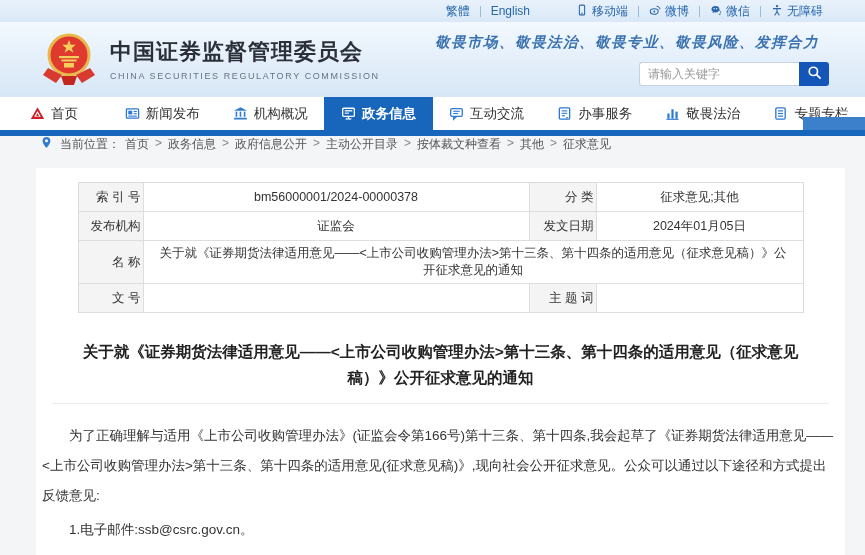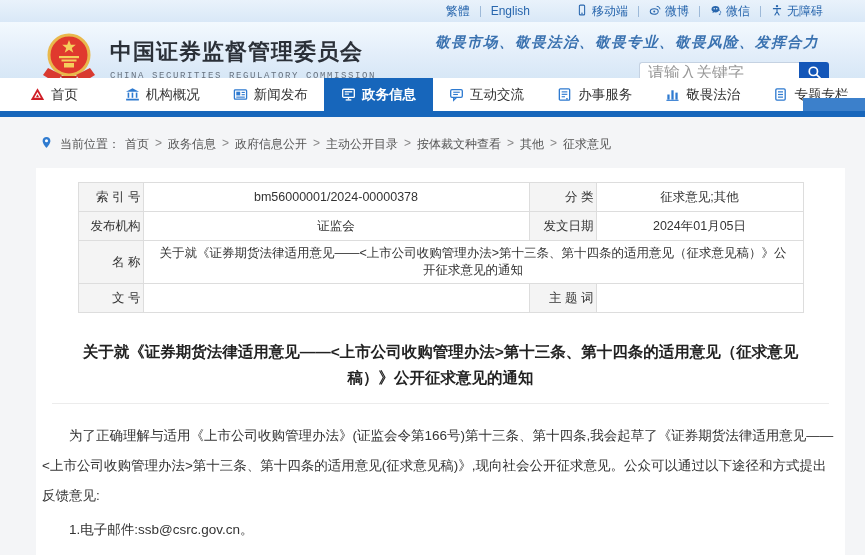--- a/index.html
+++ b/index.html
@@ -16,36 +16,35 @@
     display:flex; align-items:center; justify-content:flex-end;
     padding-right:42px; font-size:12px; color:#2866ad;
   }
   .topbar a { color:#2866ad; display:flex; align-items:center; gap:4px; }
   .tsep { width:1px; height:11px; background:#9db9d8; margin:0 10px; }
   .tgap { width:46px; }
   .topbar svg { width:12px; height:12px; }
 
   
   .header {
-    height:56px; position:relative;
+    height:75px; position:relative;
     background:linear-gradient(180deg,#f3f9fe 0%,#e3eefa 55%,#d7e7f6 100%);
-    font-family:Liberation Mono, monospace;
   }
   .brand { position:absolute; left:40px; top:8px; display:flex; align-items:center; gap:12px; }
   .emblem { width:58px; height:58px; }
   .org-cn { font-size:22px; font-weight:bold; color:#2b3038; letter-spacing:1px; }
   .org-en { font-size:9px; color:#67727f; letter-spacing:1.6px; margin-top:4px; }
   .slogan {
     position:absolute; right:46px; top:11px; font-size:14.5px; font-weight:bold;
     font-style:italic; color:#3a72b0; letter-spacing:1.5px;
   }
   .search { position:absolute; right:36px; top:40px; display:flex; }
   .search input {
     width:160px; height:24px; border:1px solid #c5d2e2; border-right:none;
-    border-radius:3px 0 0 3px; padding:0 8px; font-size:16px; color:#333;
+    border-radius:3px 0 0 3px; padding:0 8px; font-size:12px; color:#333;
     outline:none; background:#fff; font-family:inherit;
   }
   .search input::placeholder { color:#999; }
   .search button {
     width:30px; height:24px; border:none; background:#1356b8; cursor:pointer;
     border-radius:0 3px 3px 0; display:flex; align-items:center; justify-content:center;
   }
   .search button svg { width:15px; height:15px; }
 
   
@@ -175,40 +174,40 @@
           <path d="M9 1.5 L17 15.5 H1 Z" fill="#cf1d25"></path>
           <path d="M9 6 L13 13 H5 Z" fill="#fff"></path>
           <path d="M9 8.8 L10.9 12.2 H7.1 Z" fill="#cf1d25"></path>
         </svg>
       </span>
     <span>首页</span>
   </div>
   <div class="nav-item">
     <span class="nicon">
         <svg viewBox="0 0 16 16">
+          <rect x="1.5" y="3" width="13" height="10" rx="1" fill="none" stroke="currentColor" stroke-width="1.4"></rect>
+          <rect x="3.5" y="5" width="4.2" height="4" fill="currentColor"></rect>
+          <line x1="9.2" y1="5.8" x2="12.6" y2="5.8" stroke="currentColor" stroke-width="1.2"></line>
+          <line x1="9.2" y1="8.2" x2="12.6" y2="8.2" stroke="currentColor" stroke-width="1.2"></line>
+          <line x1="3.5" y1="10.8" x2="12.6" y2="10.8" stroke="currentColor" stroke-width="1.2"></line>
+        </svg>
+      </span>
+    <span>新闻发布</span>
+  </div>
+  <div class="nav-item">
+    <span class="nicon">
+        <svg viewBox="0 0 16 16">
           <path d="M8 1.2 L15 5 H1 Z" fill="currentColor"></path>
           <rect x="2.8" y="6" width="1.7" height="5.5" fill="currentColor"></rect>
           <rect x="7.1" y="6" width="1.7" height="5.5" fill="currentColor"></rect>
           <rect x="11.5" y="6" width="1.7" height="5.5" fill="currentColor"></rect>
           <rect x="1.2" y="12.5" width="13.6" height="1.9" fill="currentColor"></rect>
         </svg>
       </span>
     <span>机构概况</span>
-  </div>
-  <div class="nav-item">
-    <span class="nicon">
-        <svg viewBox="0 0 16 16">
-          <rect x="1.5" y="3" width="13" height="10" rx="1" fill="none" stroke="currentColor" stroke-width="1.4"></rect>
-          <rect x="3.5" y="5" width="4.2" height="4" fill="currentColor"></rect>
-          <line x1="9.2" y1="5.8" x2="12.6" y2="5.8" stroke="currentColor" stroke-width="1.2"></line>
-          <line x1="9.2" y1="8.2" x2="12.6" y2="8.2" stroke="currentColor" stroke-width="1.2"></line>
-          <line x1="3.5" y1="10.8" x2="12.6" y2="10.8" stroke="currentColor" stroke-width="1.2"></line>
-        </svg>
-      </span>
-    <span>新闻发布</span>
   </div>
   <div class="nav-item active">
     <span class="nicon">
         <svg viewBox="0 0 16 16">
           <rect x="1.8" y="2.4" width="12.4" height="8.6" rx="1" fill="none" stroke="currentColor" stroke-width="1.4"></rect>
           <rect x="4" y="4.4" width="8" height="1.4" fill="currentColor"></rect>
           <rect x="4" y="7" width="4.5" height="1.2" fill="currentColor"></rect>
           <line x1="8" y1="11" x2="8" y2="13.3" stroke="currentColor" stroke-width="1.4"></line>
           <line x1="5" y1="13.8" x2="11" y2="13.8" stroke="currentColor" stroke-width="1.4"></line>
         </svg>

